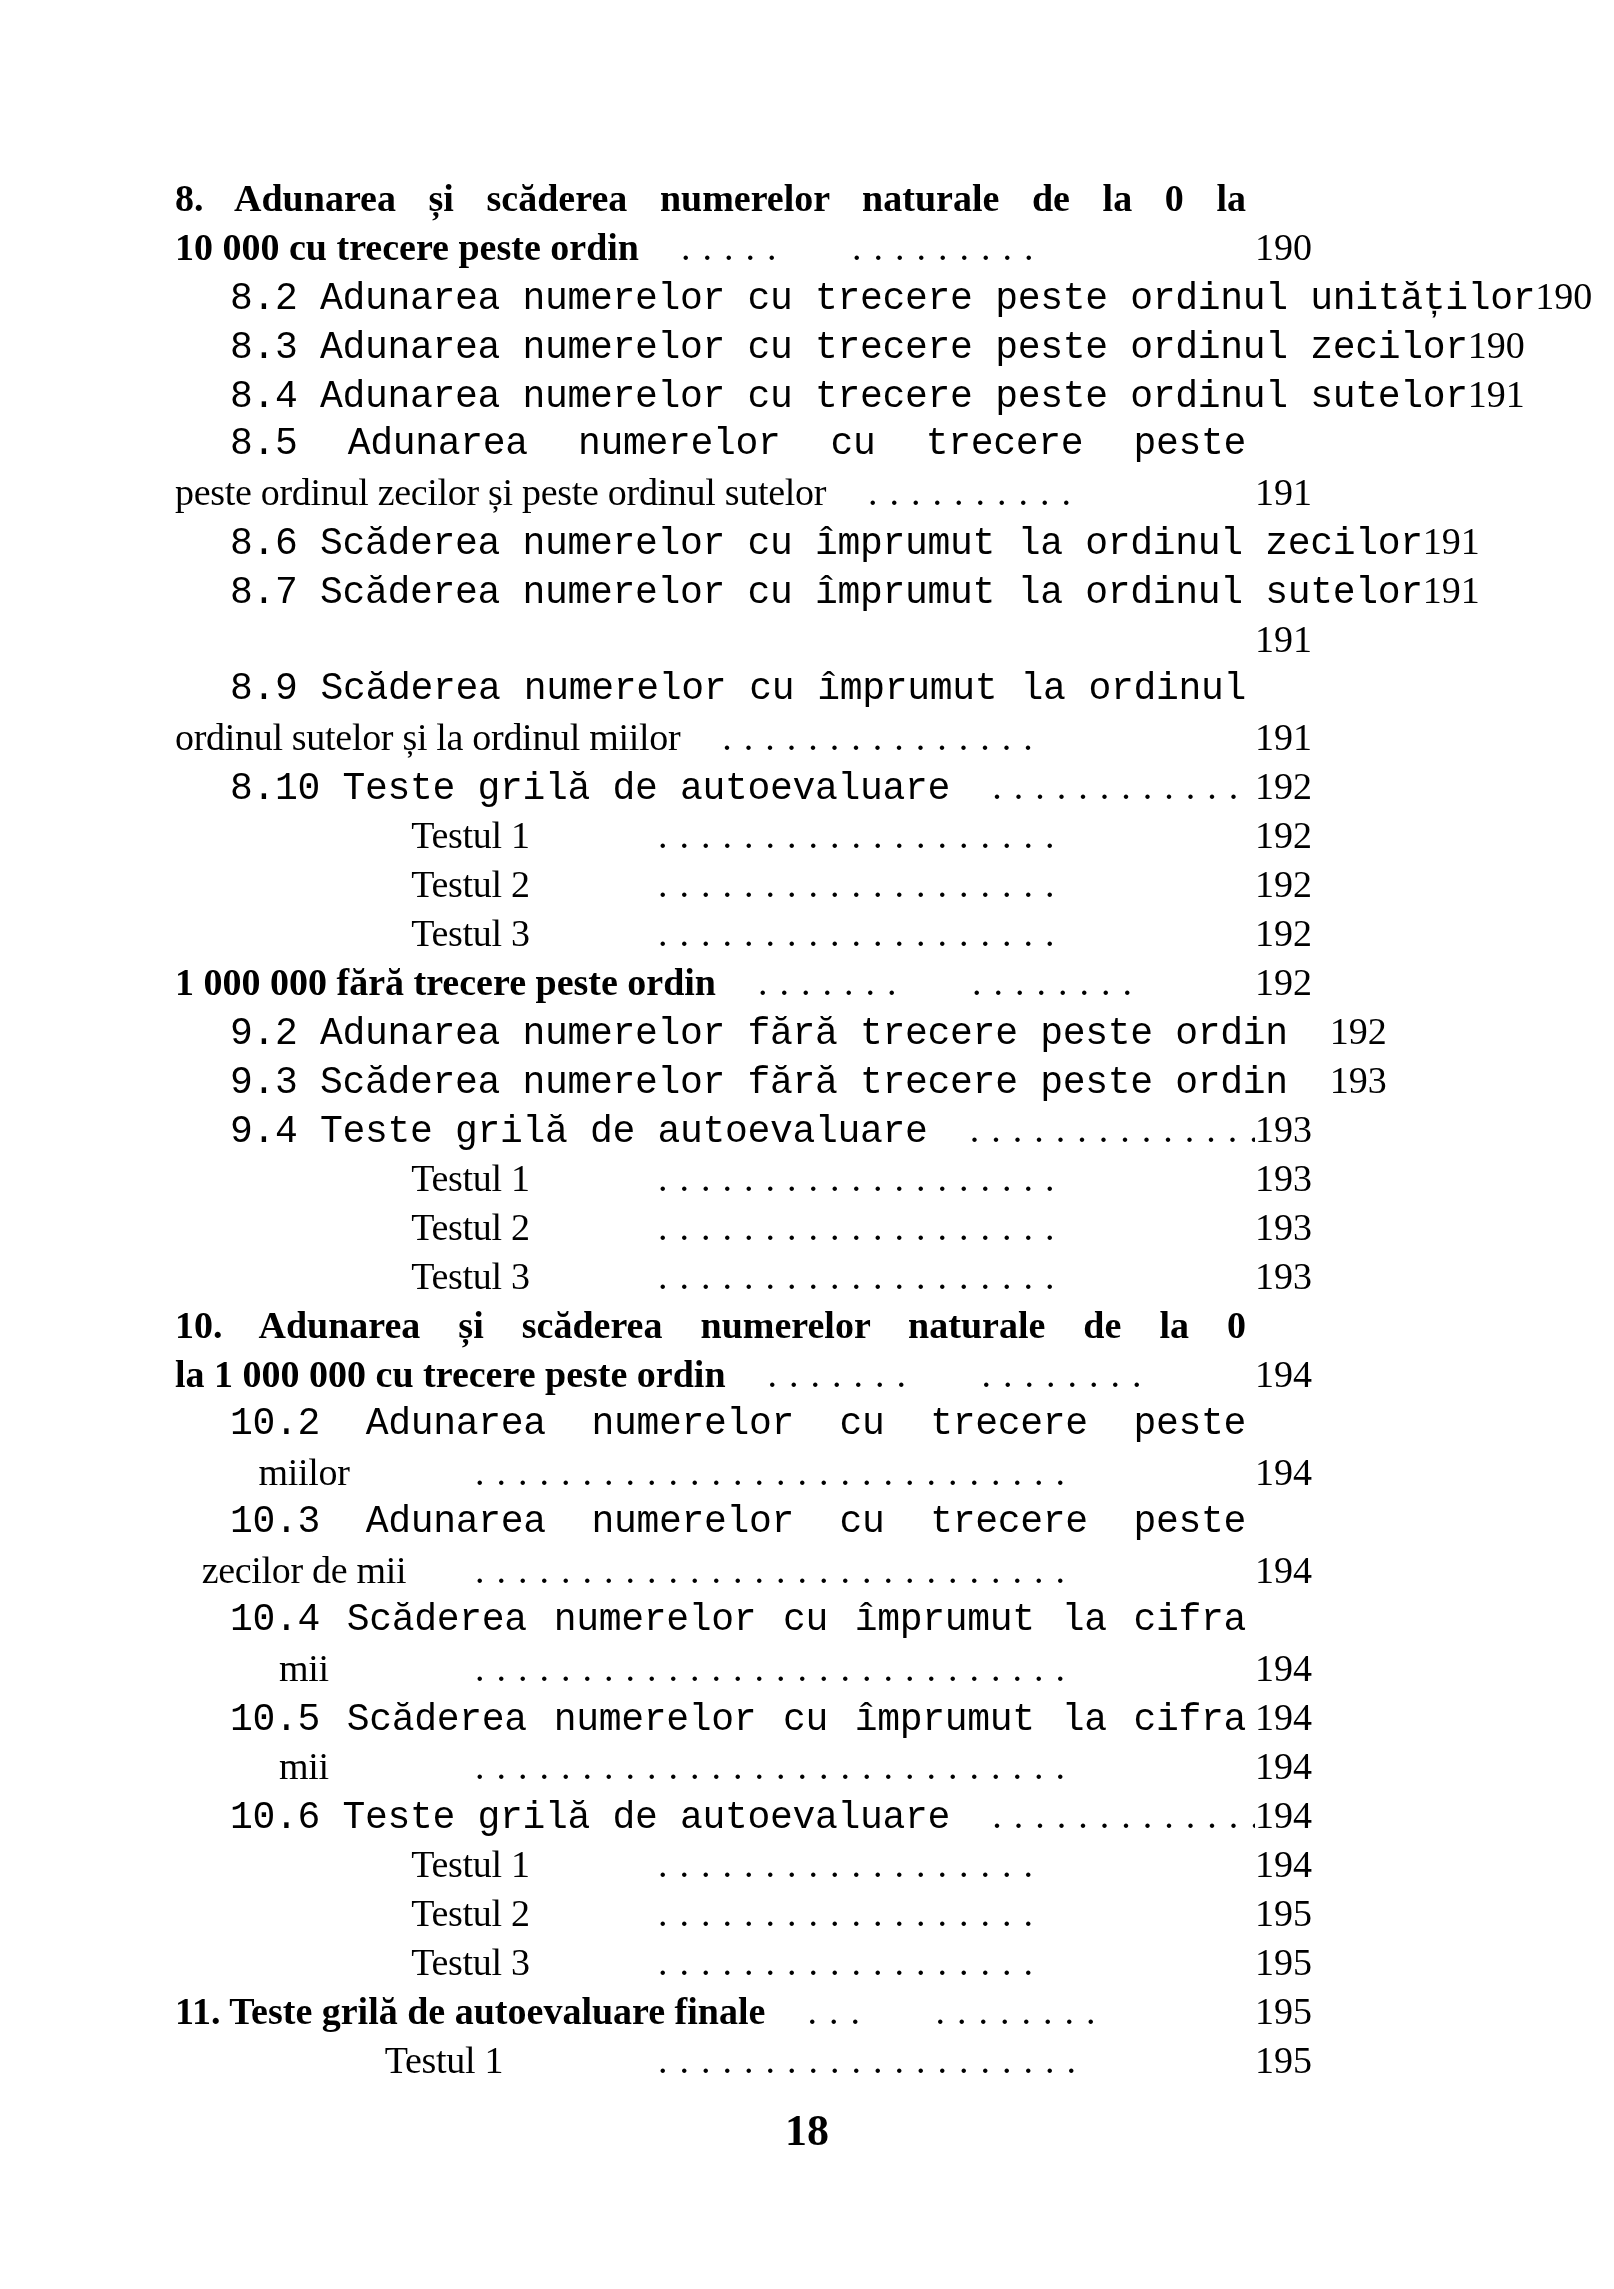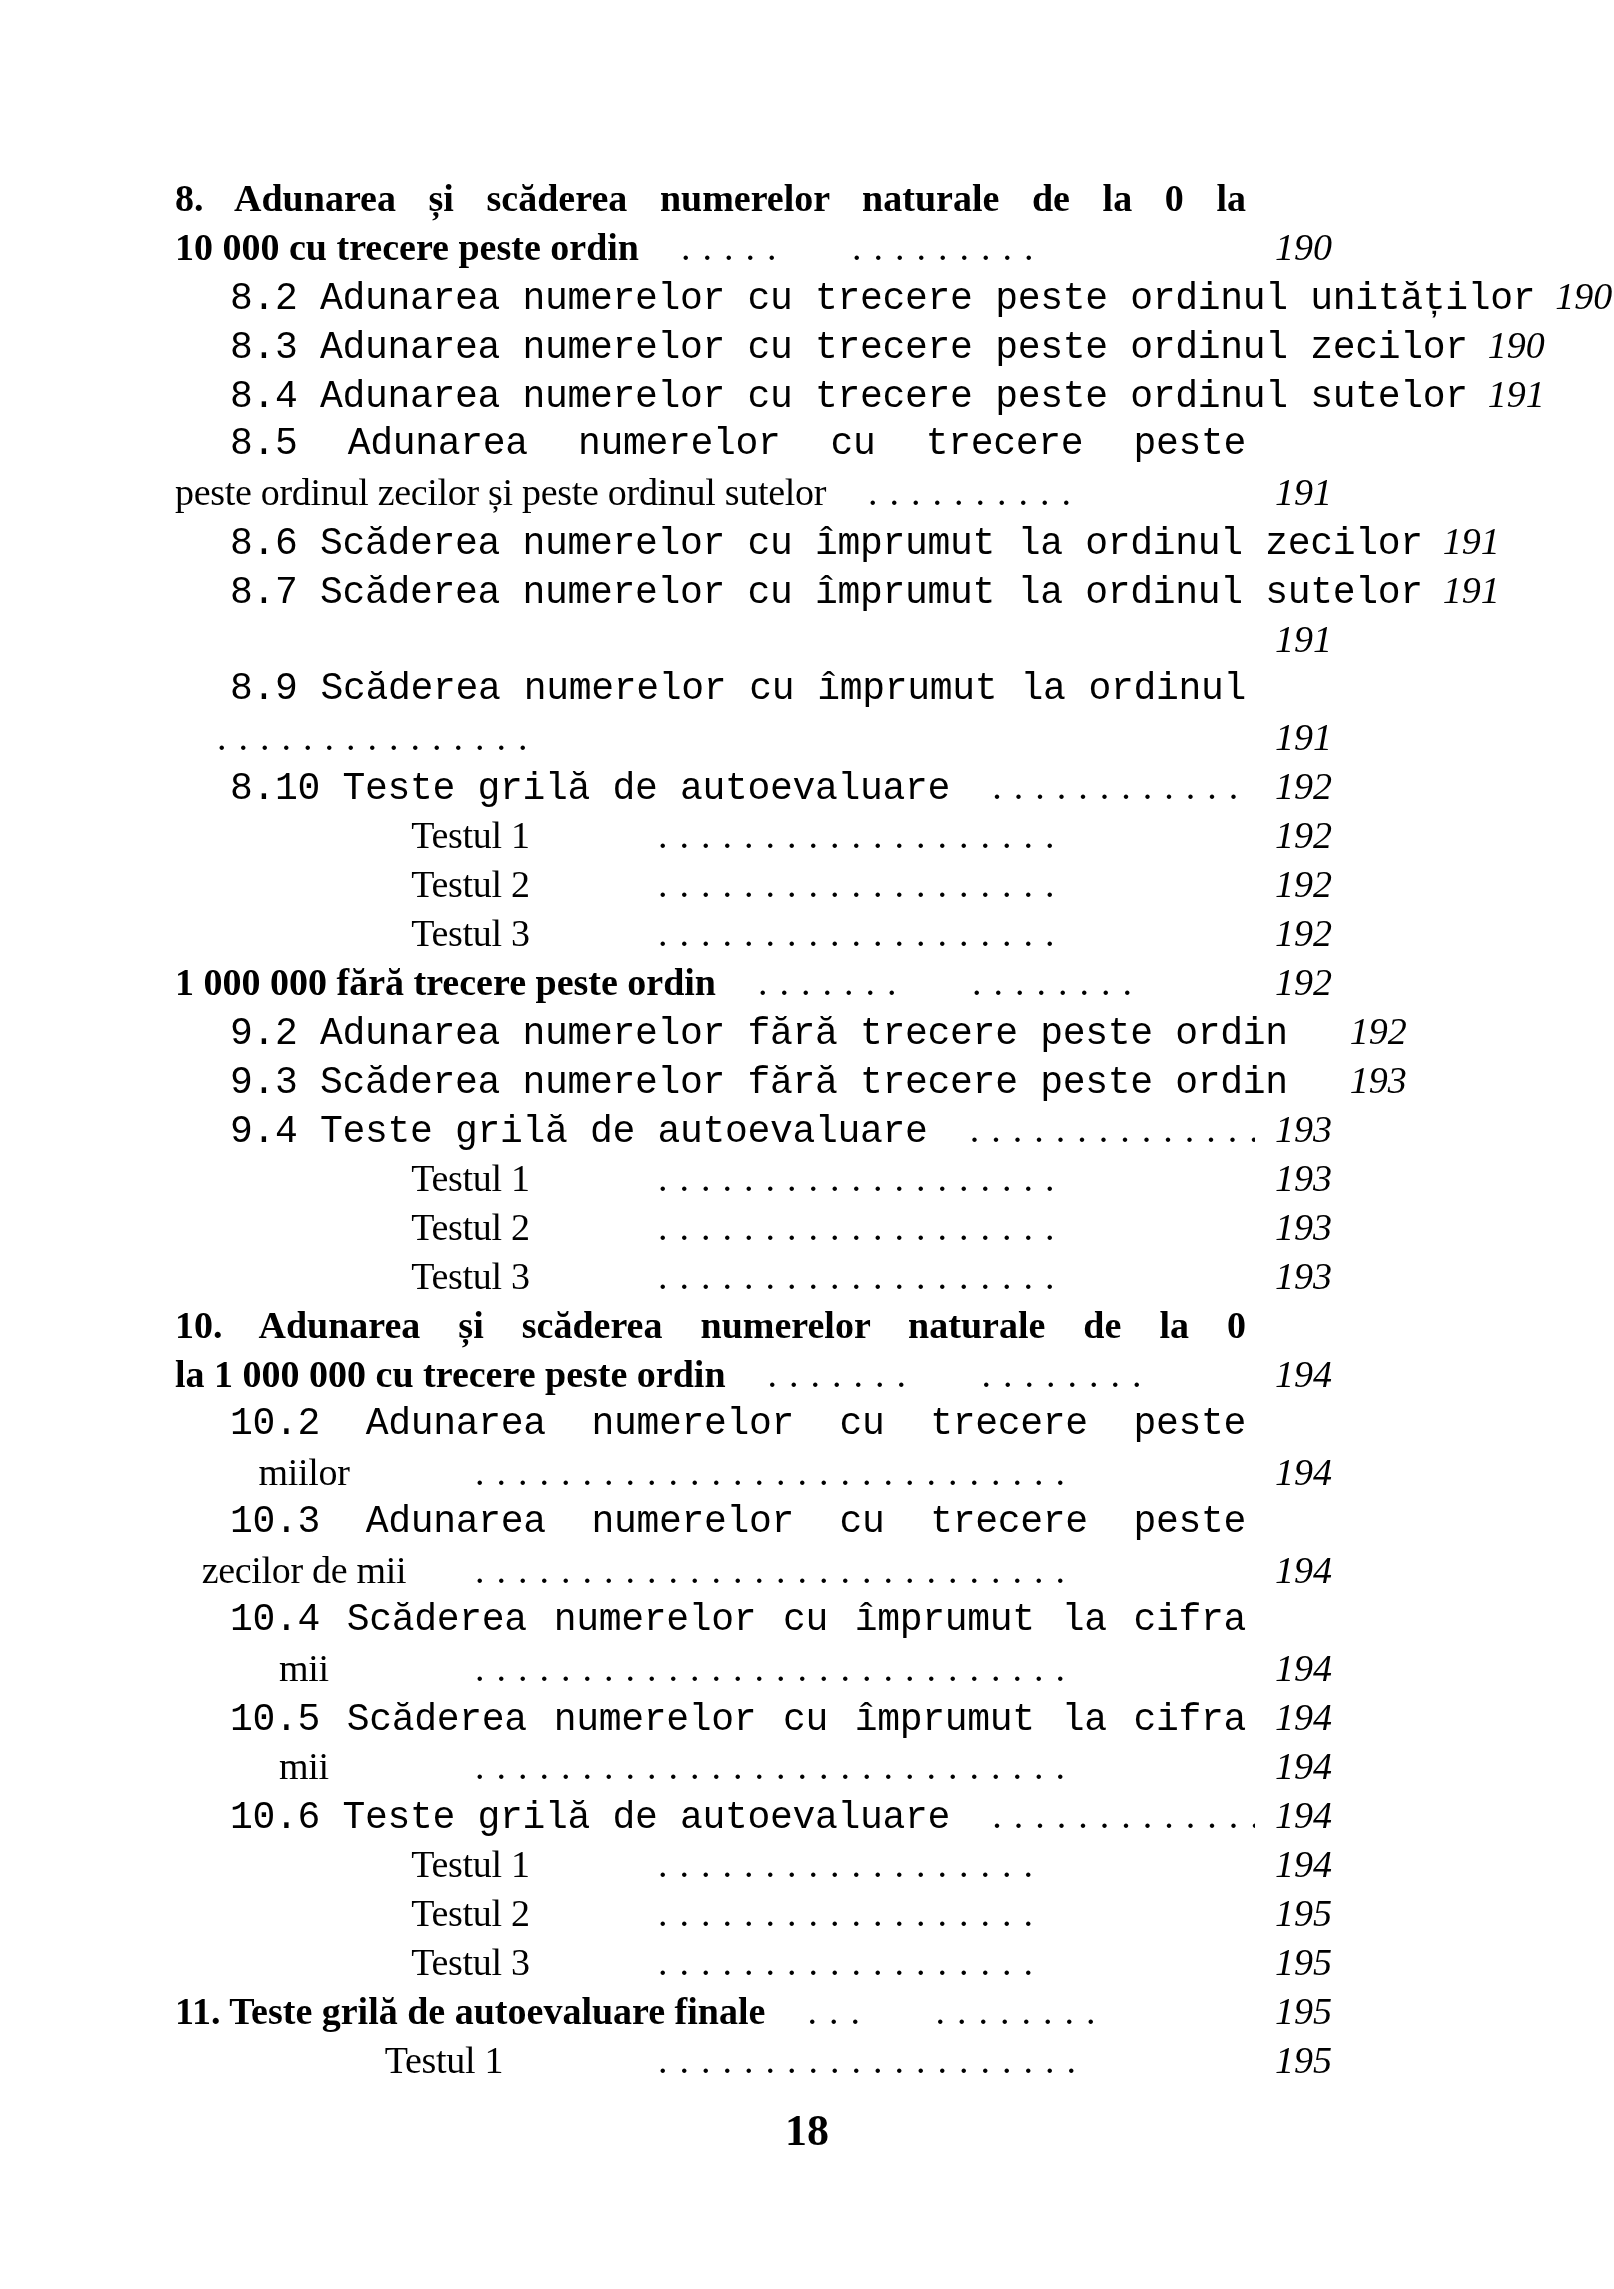--- a/index.html
+++ b/index.html
@@ -65,23 +65,22 @@
     min-width: 0;
     overflow: hidden;
     padding-left: 42px;
     letter-spacing: 12px;
     word-spacing: 42px;
   }
   .row.lvl-test .leader, .row.lvl-test2 .leader { padding-left: 0; }
   .row .page {
     flex: 0 0 97px;
     margin-left: auto;
-    text-align: center;
+    text-align: left;
     letter-spacing: 0;
-    font-style: italic;
   }
   .footer {
     position: absolute;
     left: 0;
     top: 2106px;
     width: 1614px;
     height: 49px;
     line-height: 49px;
     text-align: center;
     font-weight: bold;
@@ -131,20 +130,21 @@
       <span class="page">191</span>
     </div>
     <div class="row lvl-section">
       <span class="page">191</span>
     </div>
     <div class="row lvl-section justified">
       <span class="text">8.9  Scăderea numerelor cu împrumut la ordinul zecilor, la</span>
       <span class="page"></span>
     </div>
     <div class="row lvl-continuation">
+      <span class="text">ordinul sutelor și la ordinul miilor</span>
       <span class="leader">...............</span>
       <span class="page">191</span>
     </div>
     <div class="row lvl-section">
       <span class="text">8.10  Teste grilă de autoevaluare</span>
       <span class="leader">............</span>
       <span class="page">192</span>
     </div>
     <div class="row lvl-test">
       <span class="text">Testul 1</span>

